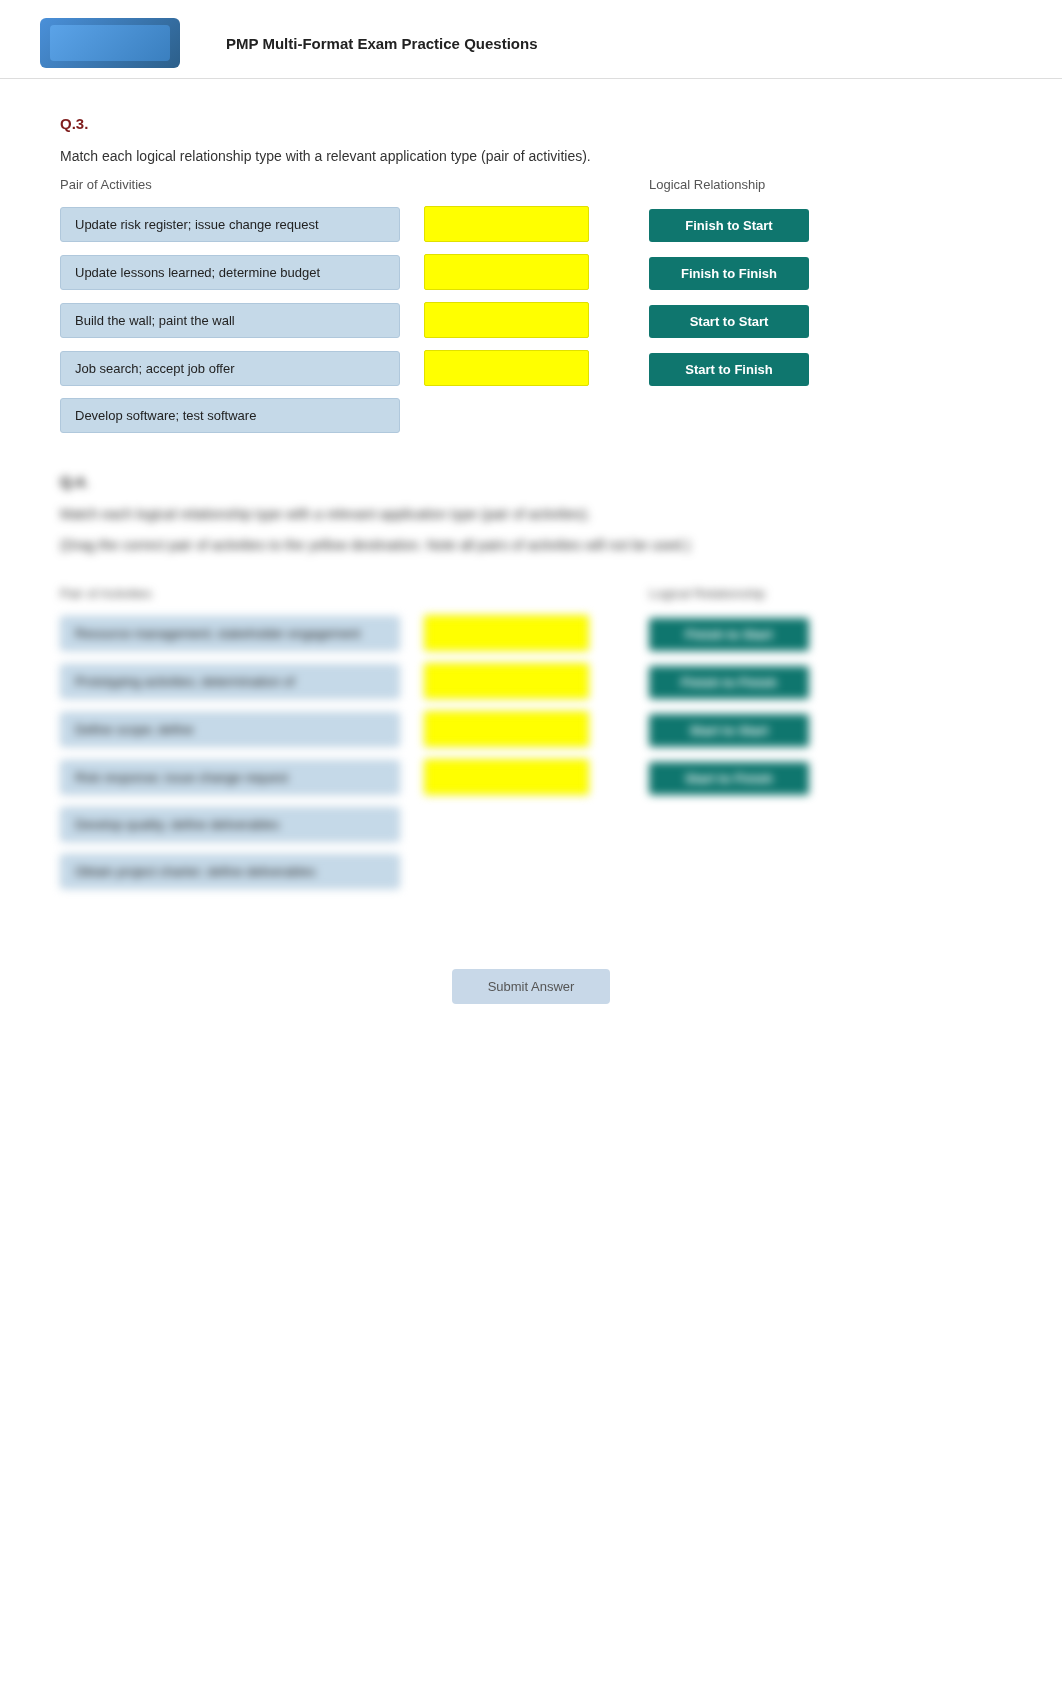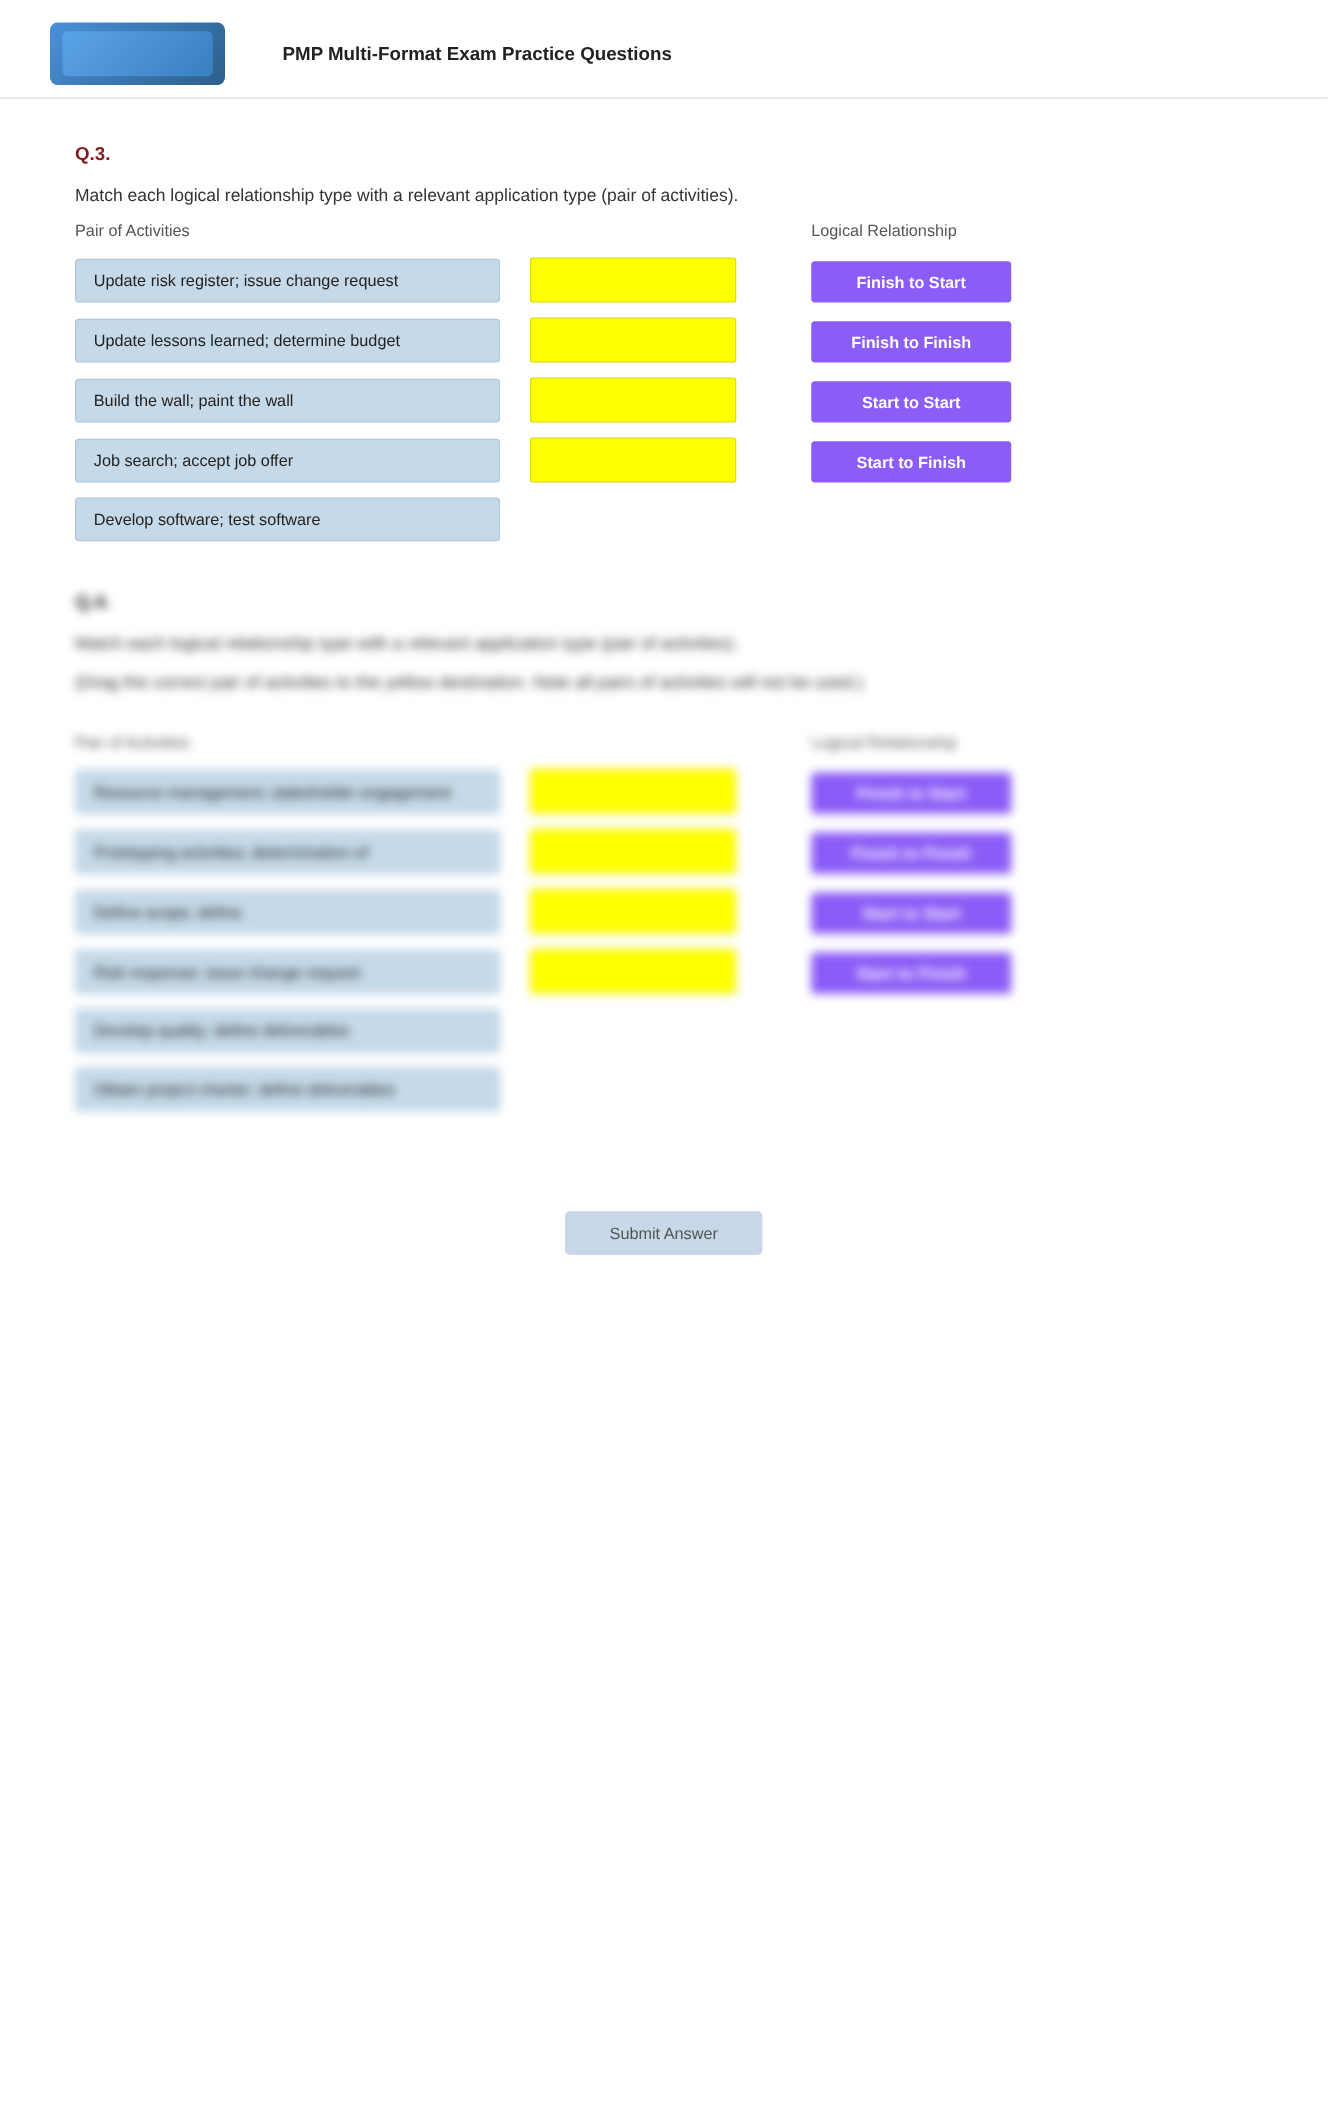--- a/index.html
+++ b/index.html
@@ -115,21 +115,21 @@
       border-radius: 2px;
     }
 
     .relationship-label {
       margin-left: 60px;
       padding: 9px 18px;
       border-radius: 3px;
       font-size: 13px;
       color: #fff;
       font-weight: 600;
-      background: #8b5cf6;
+      background: #0f766e;
       min-width: 160px;
       text-align: center;
     }
 
     
     .blurred-section {
       filter: blur(4px);
       user-select: none;
       pointer-events: none;
       margin-top: 20px;

